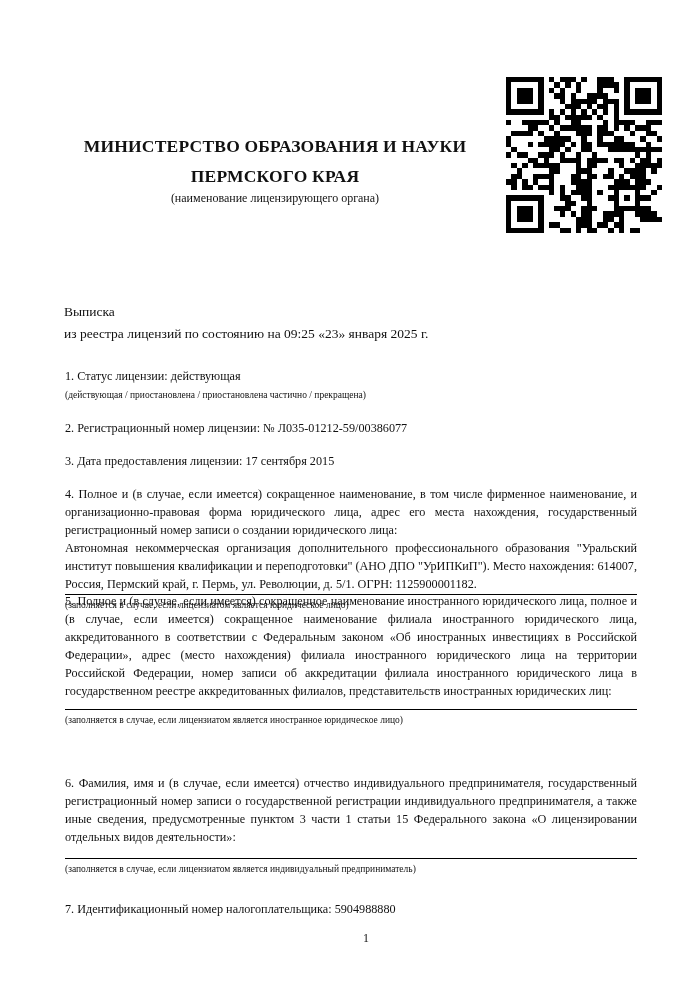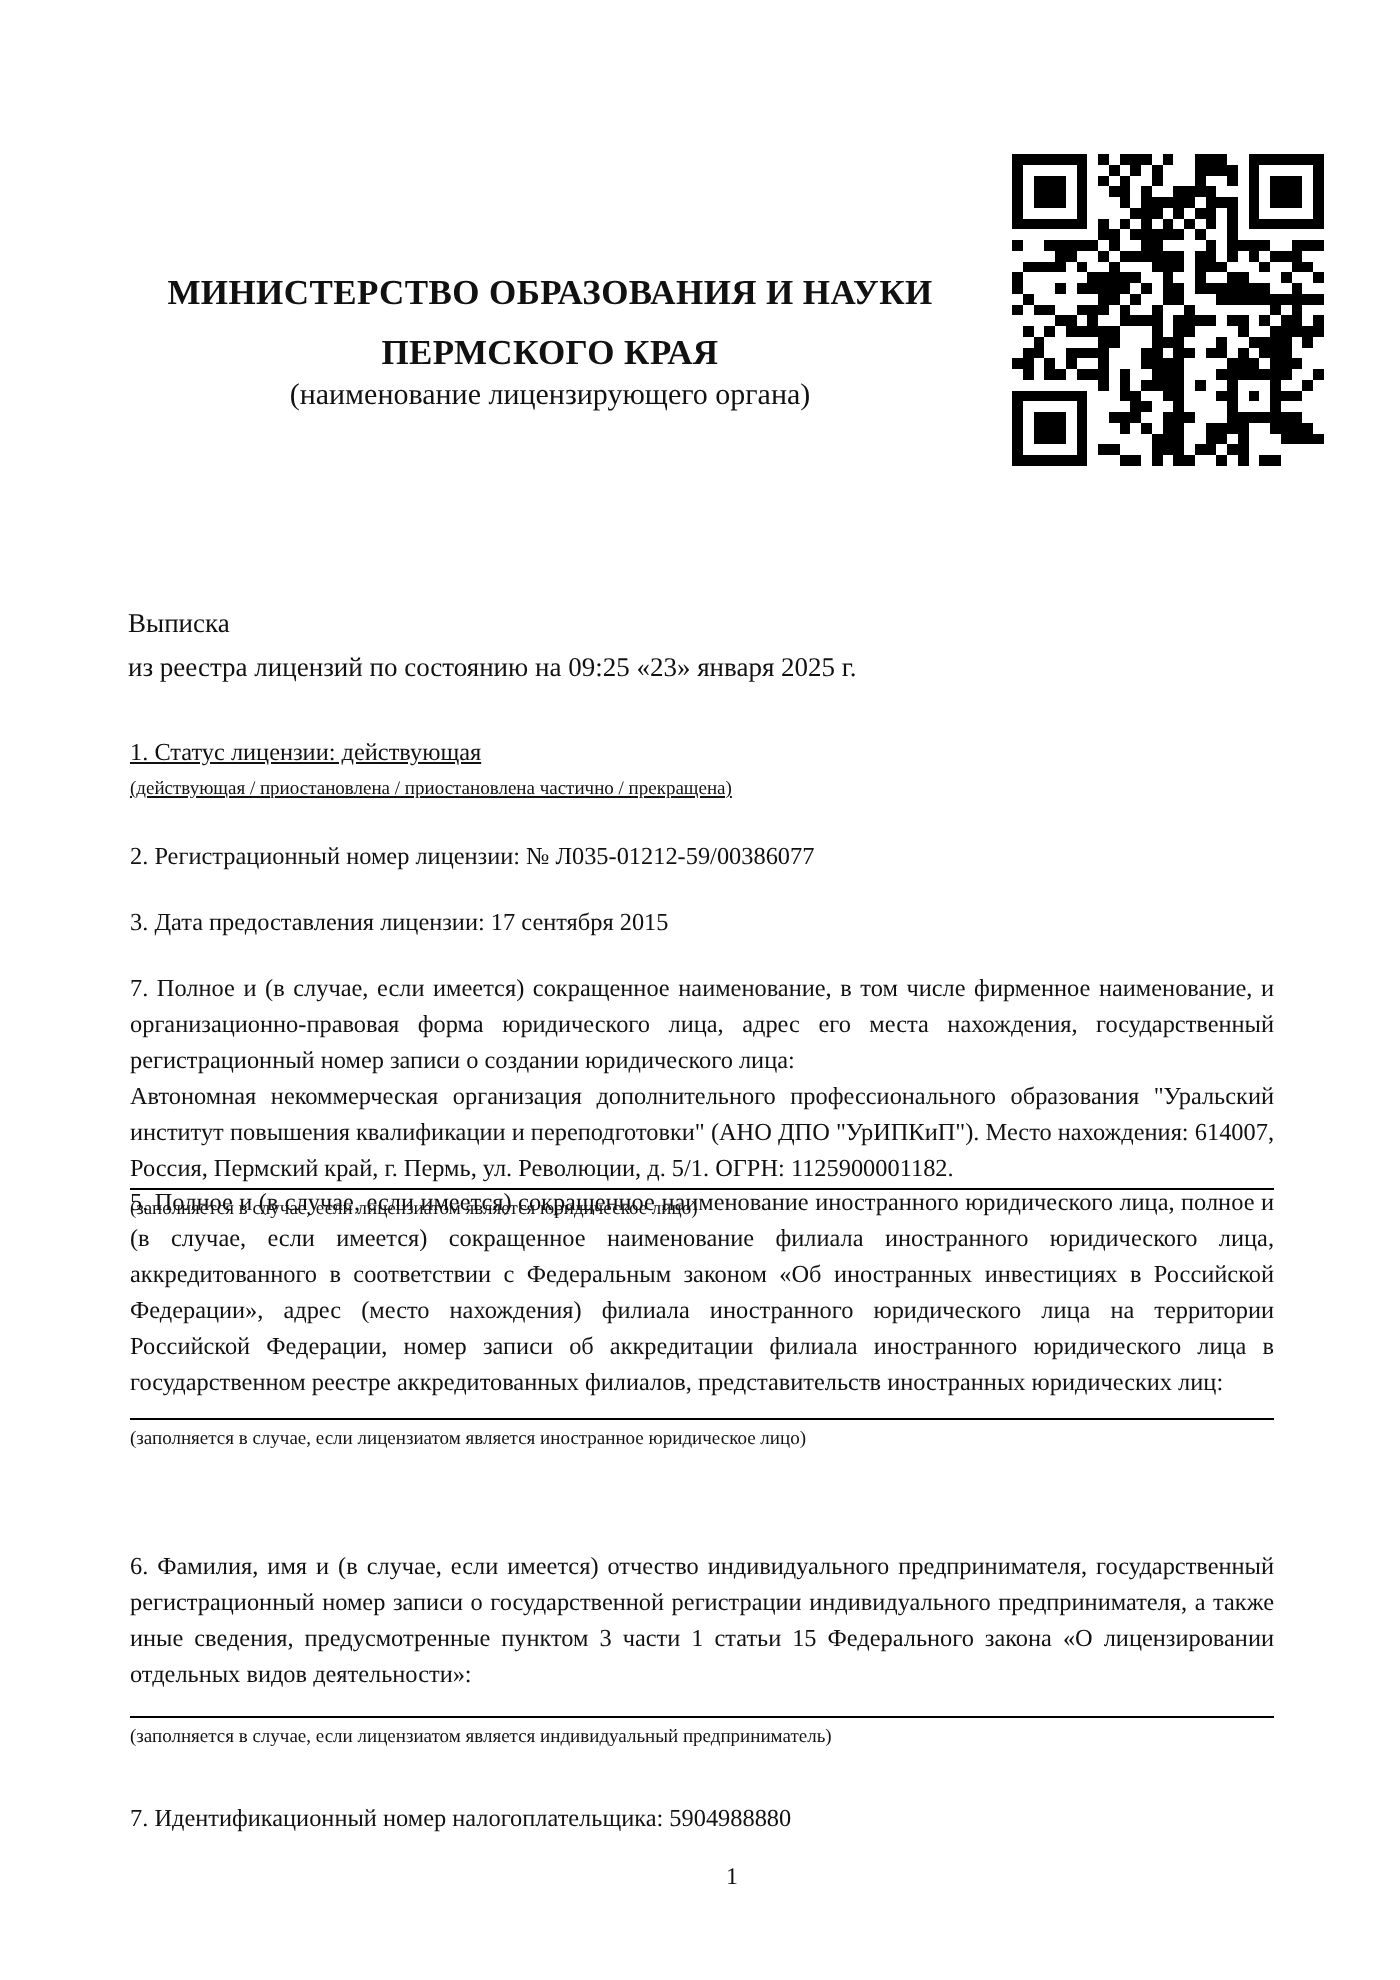--- a/index.html
+++ b/index.html
@@ -25,21 +25,21 @@
     text-align: center;
   }
   .org-line {
     font-size: 17.5px;
     font-weight: bold;
     line-height: 30px;
     letter-spacing: 0.2px;
     white-space: nowrap;
   }
   .org-caption {
-    font-size: 15px;
+    font-size: 12px;
     line-height: 12px;
     margin-top: 1px;
   }
 
   
   .qr {
     top: 77px; left: 506px;
     width: 156px; height: 156px;
   }
   .qr svg { display: block; }
@@ -67,21 +67,21 @@
   }
   .caption-narrow { width: 425px; }
   .rule {
     border-top: 1.5px solid #000000;
     height: 0;
   }
   .rule-tight { margin-top: 1px; }
   .rule-gap-sm { margin-top: 9px; }
   .rule-gap-md { margin-top: 12px; }
 
-  .item-1 { top: 367px; text-decoration: underline; }
+  .item-1 { top: 367px; }
   .item-2 { top: 419px; }
   .item-3 { top: 452px; }
   .item-4 { top: 485px; }
   .item-5 { top: 592px; font-family: Liberation Serif, serif; }
   .item-6 { top: 774px; }
   .item-7 { top: 900px; }
 
   .page-number {
     top: 931px; left: 0; width: 700px;
     text-align: center;
@@ -553,21 +553,21 @@
 
   <div class="abs item item-2">
     <div class="para">2. Регистрационный номер лицензии: № Л035-01212-59/00386077</div>
   </div>
 
   <div class="abs item item-3">
     <div class="para">3. Дата предоставления лицензии: 17 сентября 2015</div>
   </div>
 
   <div class="abs item item-4">
-    <div class="para">7. Полное и (в случае, если имеется) сокращенное наименование, в том числе фирменное наименование, и организационно-правовая форма юридического лица, адрес его места нахождения, государственный регистрационный номер записи о создании юридического лица:</div>
+    <div class="para">4. Полное и (в случае, если имеется) сокращенное наименование, в том числе фирменное наименование, и организационно-правовая форма юридического лица, адрес его места нахождения, государственный регистрационный номер записи о создании юридического лица:</div>
     <div class="para">Автономная некоммерческая организация дополнительного профессионального образования "Уральский институт повышения квалификации и переподготовки" (АНО ДПО "УрИПКиП"). Место нахождения: 614007, Россия, Пермский край, г. Пермь, ул. Революции, д. 5/1. ОГРН: 1125900001182.</div>
     <div class="rule rule-tight"></div>
     <div class="caption">(заполняется в случае, если лицензиатом является юридическое лицо)</div>
   </div>
 
   <div class="abs item item-5">
     <div class="para">5. Полное и (в случае, если имеется) сокращенное наименование иностранного юридического лица, полное и (в случае, если имеется) сокращенное наименование филиала иностранного юридического лица, аккредитованного в соответствии с Федеральным законом «Об иностранных инвестициях в Российской Федерации», адрес (место нахождения) филиала иностранного юридического лица на территории Российской Федерации, номер записи об аккредитации филиала иностранного юридического лица в государственном реестре аккредитованных филиалов, представительств иностранных юридических лиц:</div>
     <div class="rule rule-gap-sm"></div>
     <div class="caption">(заполняется в случае, если лицензиатом является иностранное юридическое лицо)</div>
   </div>

